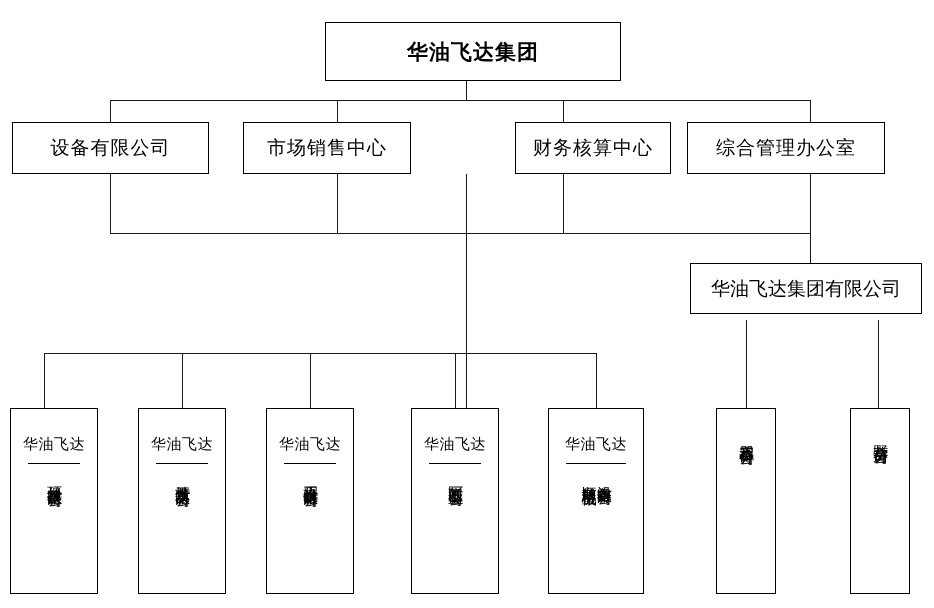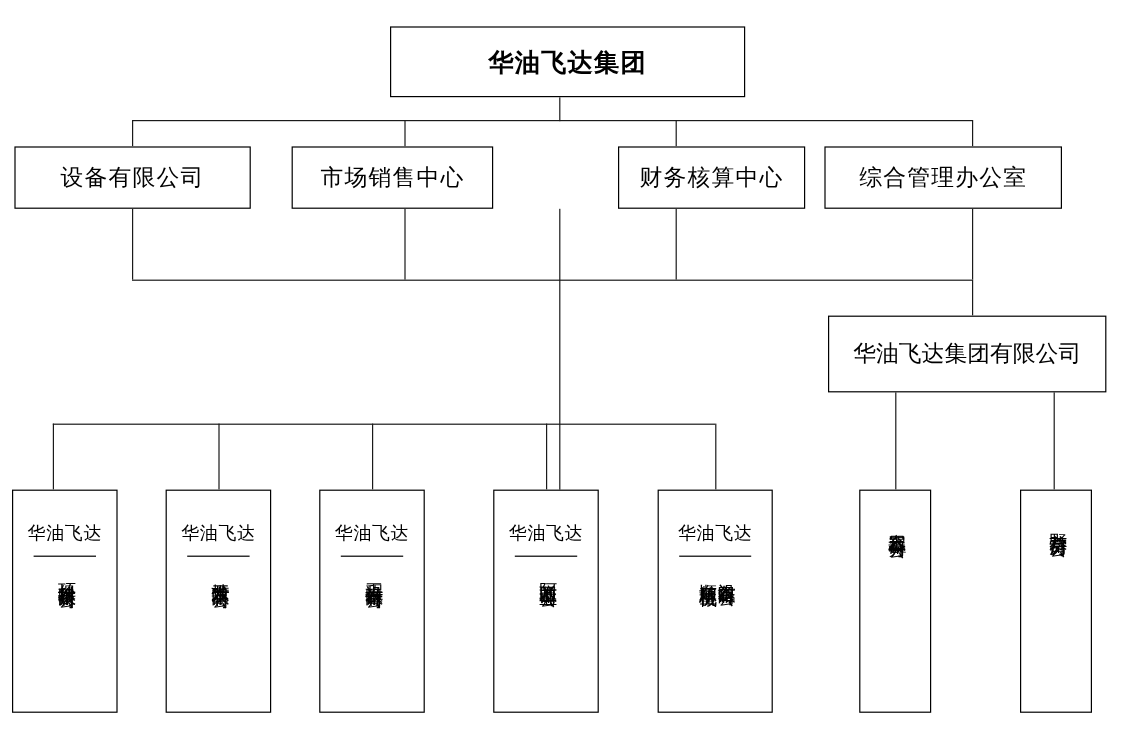--- a/index.html
+++ b/index.html
@@ -148,21 +148,21 @@
   </div>
 
   <div class="node node-dept" style="left:471px; top:122px; width:156px; height:52px;margin-left:44px;">
     <span>财务核算中心</span>
   </div>
 
   <div class="node node-dept" style="left:687px; top:122px; width:198px; height:52px;">
     <span>综合管理办公室</span>
   </div>
 
-  <div class="node node-sub" style="left:690px; top:263px; width:232px; height:64px;">
+  <div class="node node-sub" style="left:690px; top:263px; width:232px; height:51px;">
     <span>华油飞达集团有限公司</span>
   </div>
 
   <div class="node node-company" style="left:10px; top:408px; width:88px; height:186px;">
     <div class="company-head">华油飞达</div>
     <div class="company-body">
       <span class="vtext">环保科技有限公司</span>
     </div>
   </div>
 

